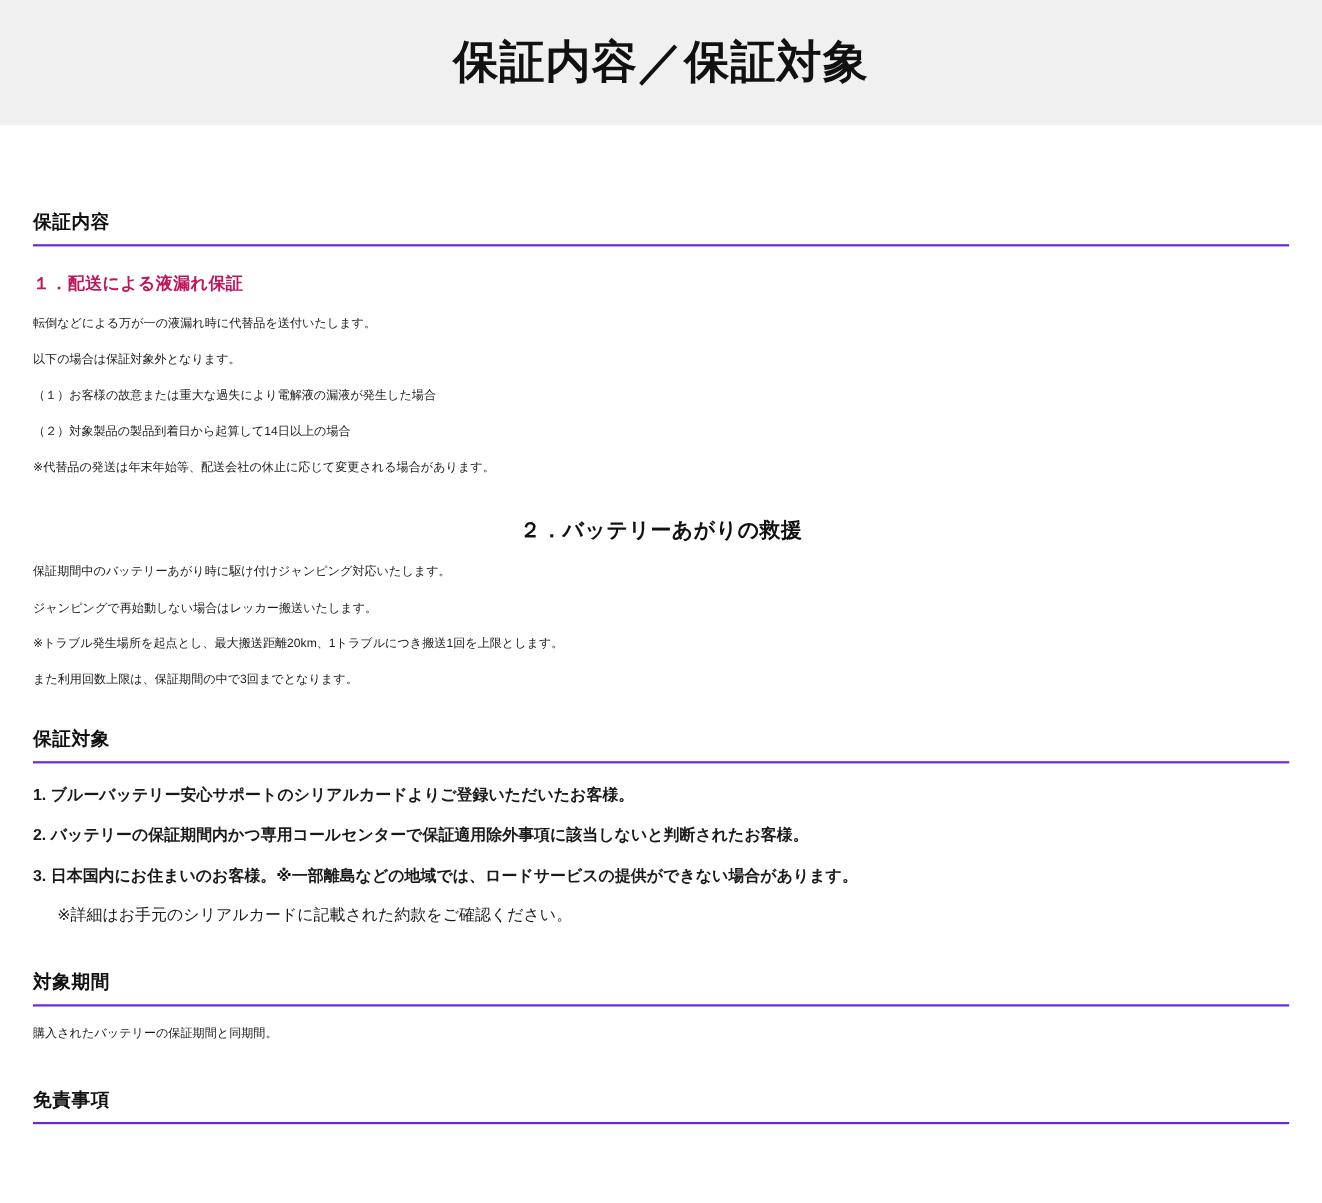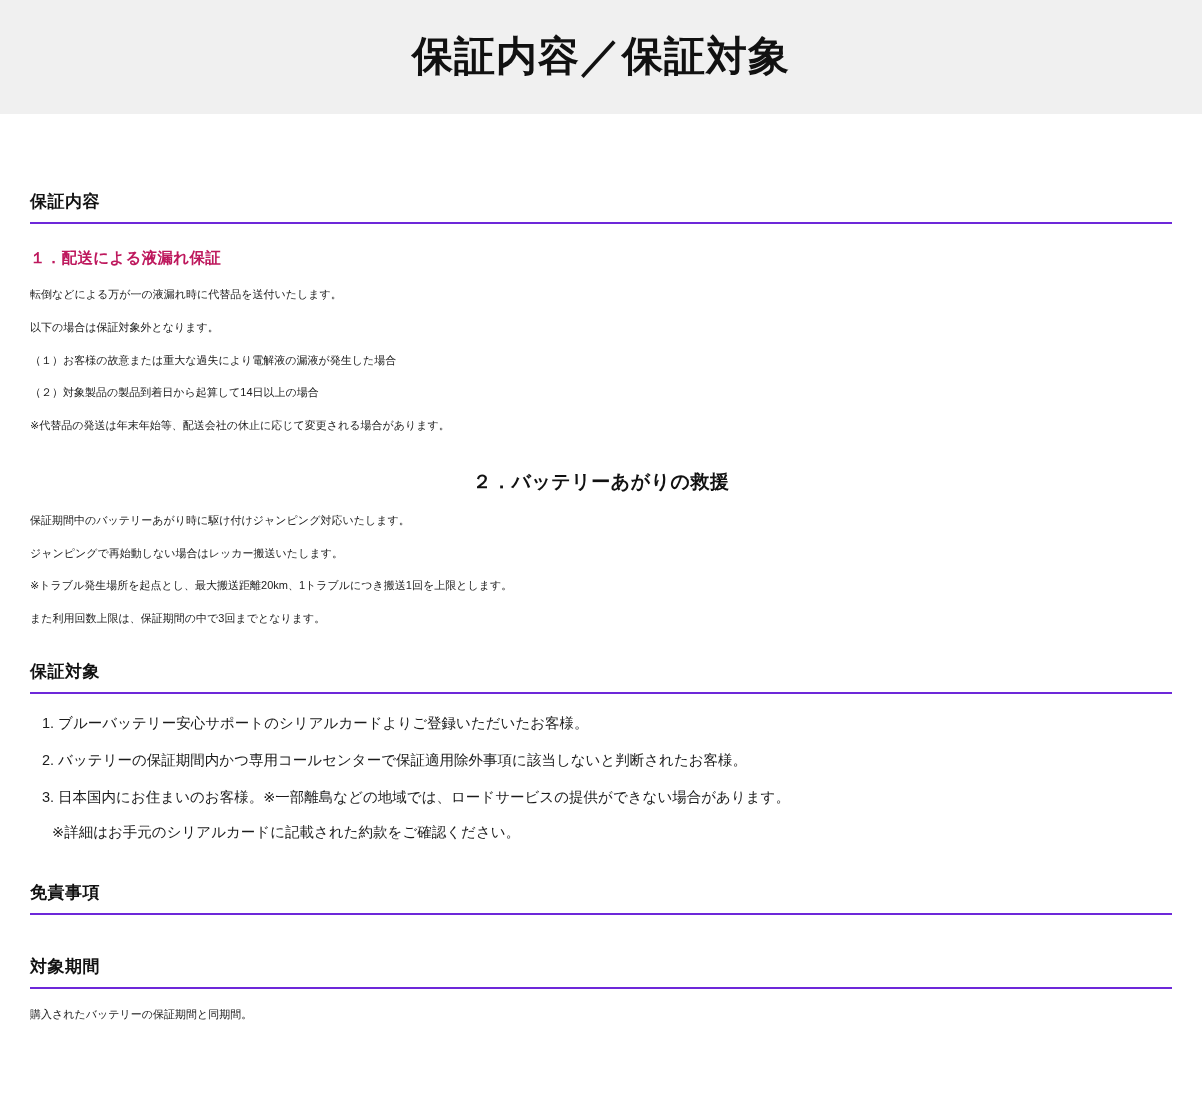--- a/index.html
+++ b/index.html
@@ -76,22 +76,23 @@
     text-align: center;
   }
   .para {
     font-size: 11px;
     line-height: 1.25;
     color: #1a1a1a;
     margin: 19px 0 0 0;
   }
   ol.plain-list {
     list-style: none;
-    margin: 12px;
+    margin: 0;
     padding: 0;
+    font-weight: bold;
   }
   ol.plain-list li {
     font-size: 14.5px;
     line-height: 1.25;
     color: #1a1a1a;
     margin-top: 19px;
   }
   ol.plain-list li:first-child { margin-top: 20px; }
   .note-indent {
     font-size: 14.5px;
@@ -133,23 +134,23 @@
       <h2 class="section-title">保証対象</h2>
       <ol class="plain-list">
         <li>1. ブルーバッテリー安心サポートのシリアルカードよりご登録いただいたお客様。</li>
         <li>2. バッテリーの保証期間内かつ専用コールセンターで保証適用除外事項に該当しないと判断されたお客様。</li>
         <li>3. 日本国内にお住まいのお客様。※一部離島などの地域では、ロードサービスの提供ができない場合があります。</li>
       </ol>
       <p class="note-indent">※詳細はお手元のシリアルカードに記載された約款をご確認ください。</p>
     </section>
 
     <section class="section gap-top">
-      <h2 class="section-title">免責事項</h2>
-
+      <h2 class="section-title">対象期間</h2>
+      <p class="para">購入されたバッテリーの保証期間と同期間。</p>
     </section>
 
     <section class="section gap-top">
-      <h2 class="section-title">対象期間</h2>
-      <p class="para">購入されたバッテリーの保証期間と同期間。</p>
+      <h2 class="section-title">免責事項</h2>
+
     </section>
 
   </div>
 </div>
 
 </body></html>

